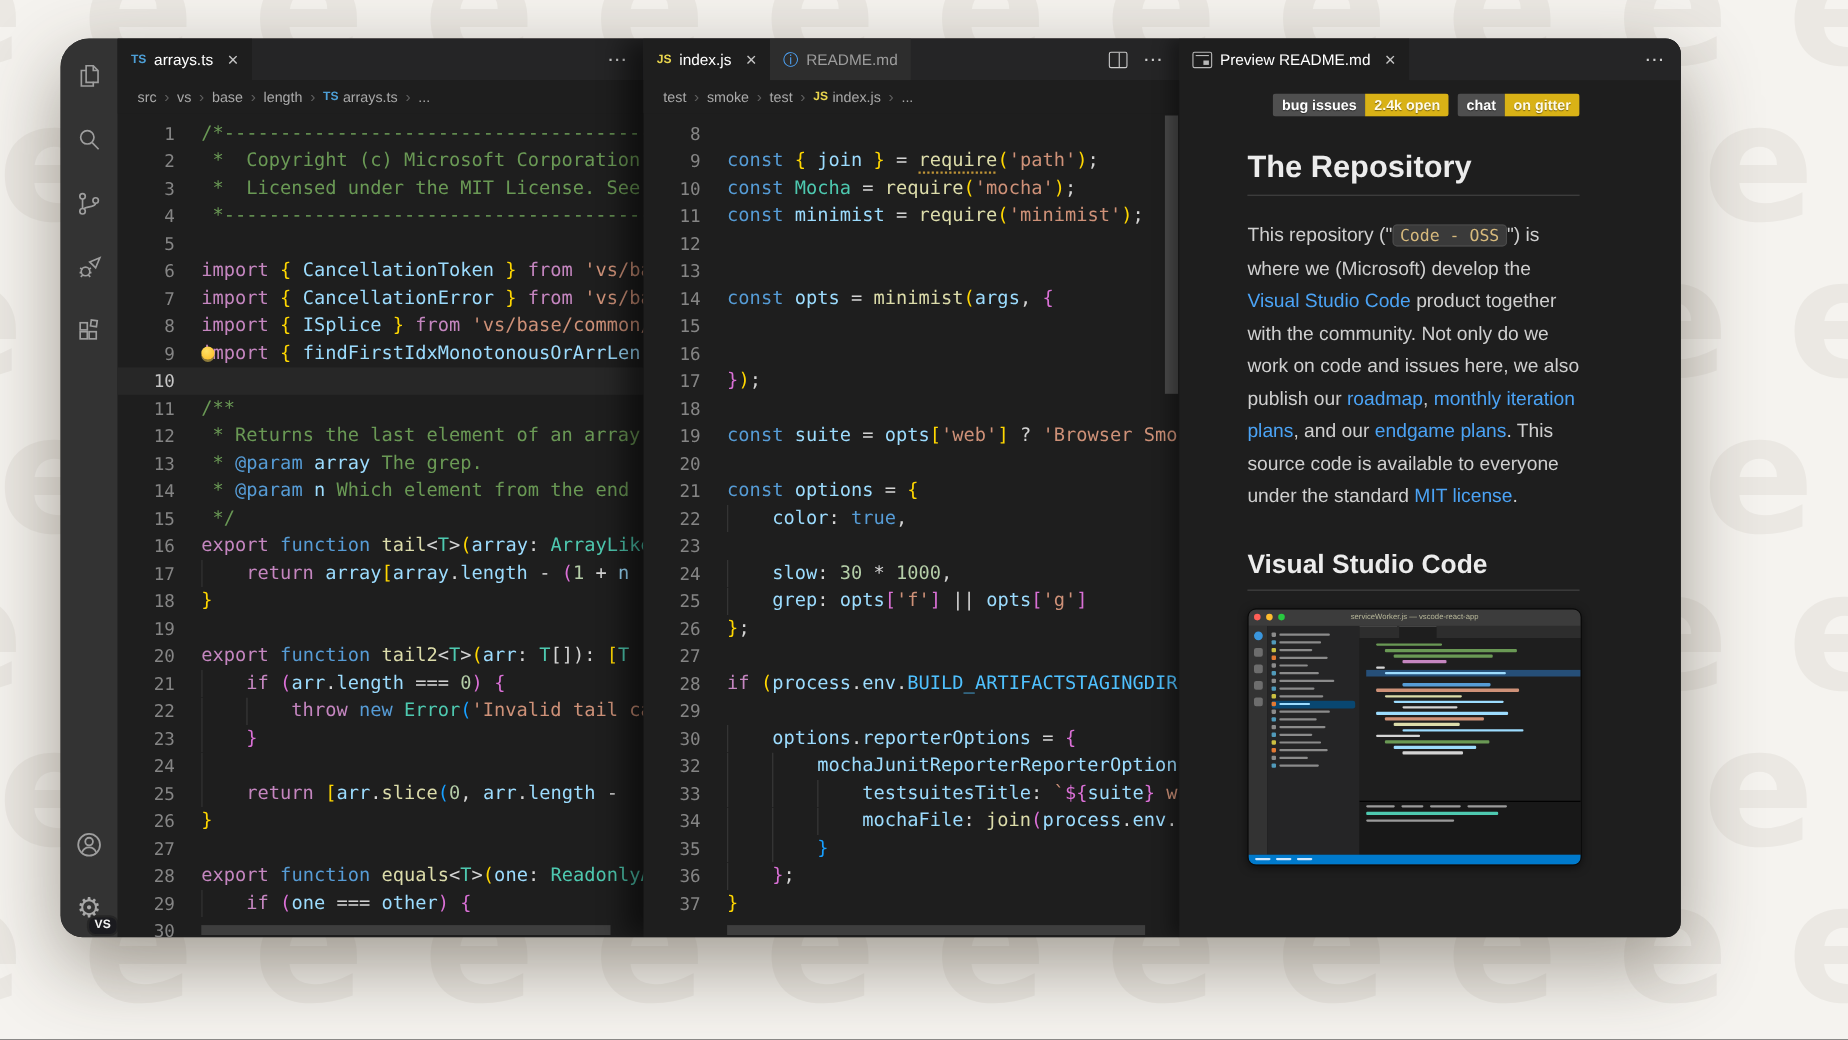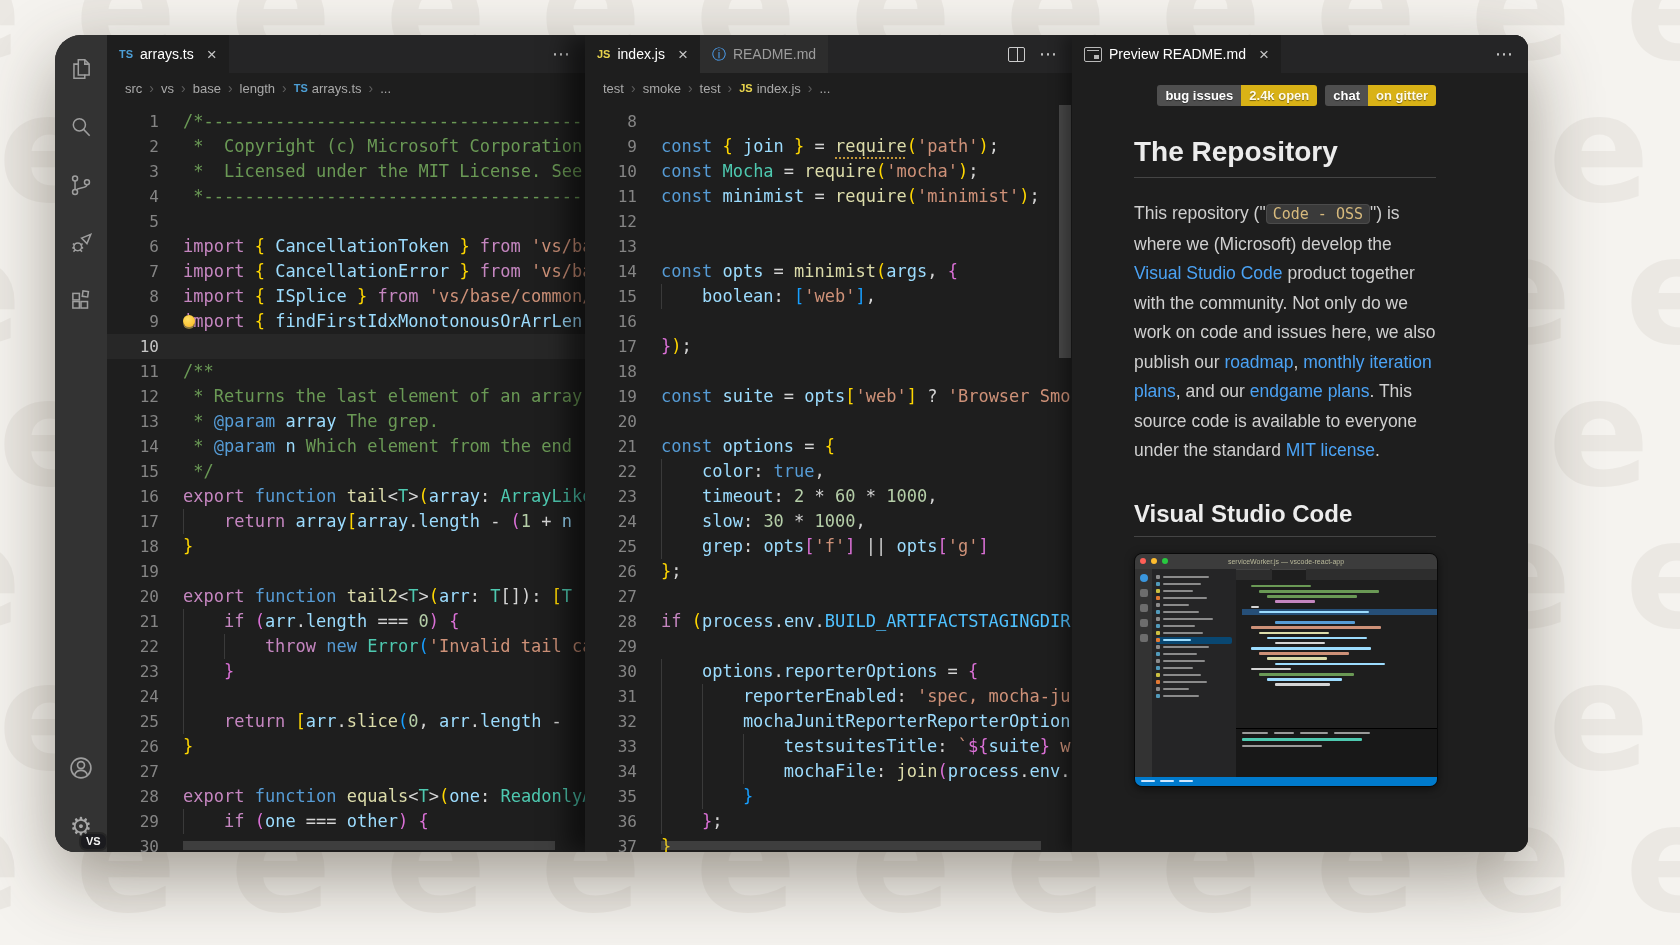--- a/index.html
+++ b/index.html
@@ -476,21 +476,20 @@
         </div>
         <div class="line">
           <span class="ln">13</span>
         </div>
         <div class="line">
           <span class="ln">14</span>
           <span class="lc"><span class="tk decl">const </span><span class="tk var">opts</span><span class="tk op"> = </span><span class="tk fn">minimist</span><span class="tk b1">(</span><span class="tk var">args</span><span class="tk pn">, </span><span class="tk b2">{</span></span>
         </div>
         <div class="line">
           <span class="ln">15</span>
-          <span class="lc"><span class="g"></span><span class="tk var">boolean</span><span class="tk pn">: </span><span class="tk b3">[</span><span class="tk str">'web'</span><span class="tk b3">]</span><span class="tk pn">,</span></span>
         </div>
         <div class="line">
           <span class="ln">16</span>
         </div>
         <div class="line">
           <span class="ln">17</span>
           <span class="lc"><span class="tk b2">}</span><span class="tk b1">)</span><span class="tk pn">;</span></span>
         </div>
         <div class="line">
           <span class="ln">18</span>
@@ -507,21 +506,20 @@
         <div class="line">
           <span class="ln">21</span>
           <span class="lc"><span class="tk decl">const </span><span class="tk var">options</span><span class="tk op"> = </span><span class="tk b1">{</span></span>
         </div>
         <div class="line">
           <span class="ln">22</span>
           <span class="lc"><span class="g"></span><span class="tk var">color</span><span class="tk pn">: </span><span class="tk decl">true</span><span class="tk pn">,</span></span>
         </div>
         <div class="line">
           <span class="ln">23</span>
-          <span class="lc"><span class="g"></span><span class="tk var">timeout</span><span class="tk pn">: </span><span class="tk num">2</span><span class="tk op"> * </span><span class="tk num">60</span><span class="tk op"> * </span><span class="tk num">1000</span><span class="tk pn">,</span></span>
         </div>
         <div class="line">
           <span class="ln">24</span>
           <span class="lc"><span class="g"></span><span class="tk var">slow</span><span class="tk pn">: </span><span class="tk num">30</span><span class="tk op"> * </span><span class="tk num">1000</span><span class="tk pn">,</span></span>
         </div>
         <div class="line">
           <span class="ln">25</span>
           <span class="lc"><span class="g"></span><span class="tk var">grep</span><span class="tk pn">: </span><span class="tk var">opts</span><span class="tk b2">[</span><span class="tk str">'f'</span><span class="tk b2">]</span><span class="tk op"> || </span><span class="tk var">opts</span><span class="tk b2">[</span><span class="tk str">'g'</span><span class="tk b2">]</span></span>
         </div>
         <div class="line">
@@ -535,24 +533,20 @@
         <div class="line">
           <span class="ln">28</span>
           <span class="lc"><span class="tk kw">if </span><span class="tk b1">(</span><span class="tk var">process</span><span class="tk pn">.</span><span class="tk var">env</span><span class="tk pn">.</span><span class="tk cnst">BUILD_ARTIFACTSTAGINGDIREC</span></span>
         </div>
         <div class="line">
           <span class="ln">29</span>
         </div>
         <div class="line">
           <span class="ln">30</span>
           <span class="lc"><span class="g"></span><span class="tk var">options</span><span class="tk pn">.</span><span class="tk var">reporterOptions</span><span class="tk op"> = </span><span class="tk b2">{</span></span>
-        </div>
-        <div class="line">
-          <span class="ln">31</span>
-          <span class="lc"><span class="g"></span><span class="g"></span><span class="tk var">reporterEnabled</span><span class="tk pn">: </span><span class="tk str">'spec, mocha-ju</span></span>
         </div>
         <div class="line">
           <span class="ln">32</span>
           <span class="lc"><span class="g"></span><span class="g"></span><span class="tk var">mochaJunitReporterReporterOptions</span></span>
         </div>
         <div class="line">
           <span class="ln">33</span>
           <span class="lc"><span class="g"></span><span class="g"></span><span class="g"></span><span class="tk var">testsuitesTitle</span><span class="tk pn">: </span><span class="tk str">`</span><span class="tk b2">${</span><span class="tk var">suite</span><span class="tk b2">}</span><span class="tk str"> wit</span></span>
         </div>
         <div class="line">

